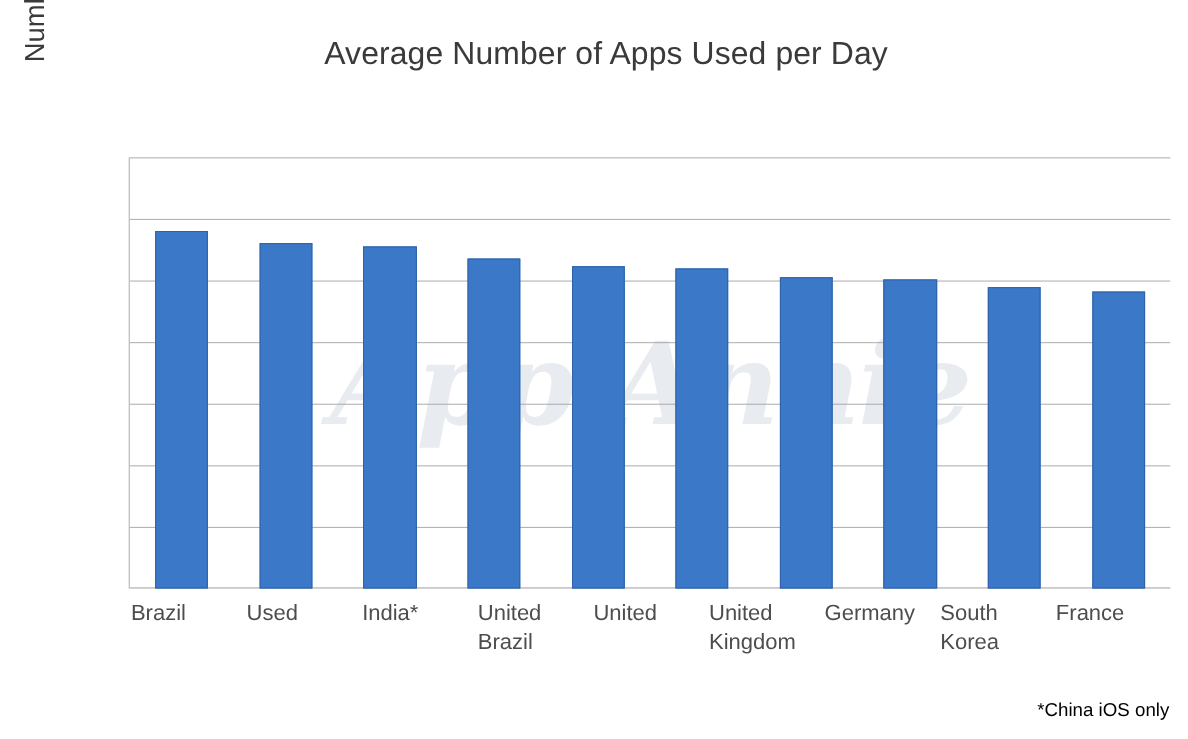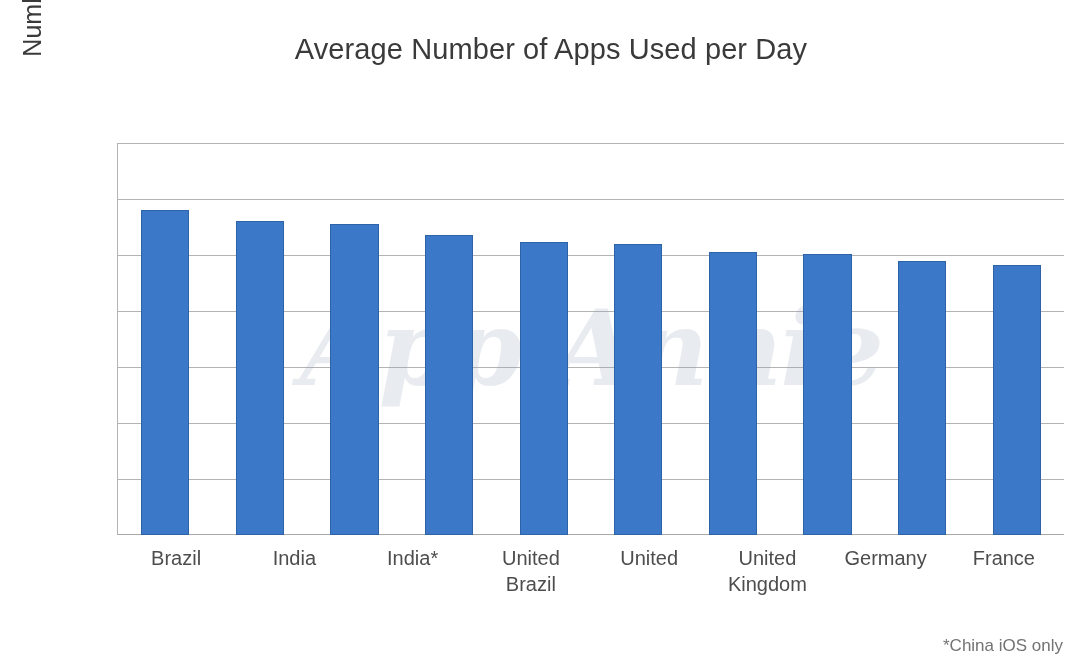--- a/index.html
+++ b/index.html
@@ -125,35 +125,34 @@
   
   .cat-labels {
     position: absolute;
     left: 117px;
     top: 545px;
     width: 946px;
     display: flex;
   }
   .cat-label {
     flex: 1 1 0;
-    text-align: center;
     color: #4d4d4d;
     font-size: 20px;
     font-weight: 400;
     line-height: 26px;
     padding: 0 2px;
     box-sizing: border-box;
   }
 
   
   .footnote {
     position: absolute;
     right: 17px;
     bottom: 16px;
-    color: #737373;
+    color: #000000;
     font-size: 17px;
     font-weight: 400;
   }
 </style>
 </head>
 <body>
 
 <div id="chart-root">
 
   <div class="title-block">
@@ -212,39 +211,43 @@
           <div class="bar" title="France: 9.65" style="height: 270.2px; background: rgb(59, 120, 200);"></div>
         </div>
       </div>
   </div>
 
   <div class="cat-labels" id="cat-labels">
       <div class="cat-label">
         <div>Brazil</div>
       </div>
       <div class="cat-label">
-        <div>India</div>
+        <div>Used</div>
       </div>
       <div class="cat-label">
         <div>India*</div>
       </div>
       <div class="cat-label">
         <div>United</div>
         <div>Brazil</div>
       </div>
       <div class="cat-label">
         <div>United</div>
       </div>
       <div class="cat-label">
         <div>United</div>
         <div>Kingdom</div>
       </div>
       <div class="cat-label">
         <div>Germany</div>
       </div>
       <div class="cat-label">
+        <div>South</div>
+        <div>Korea</div>
+      </div>
+      <div class="cat-label">
         <div>France</div>
       </div>
     </div>
 
   <div class="footnote">*China iOS only</div>
 
 </div>
 
 </body></html>

